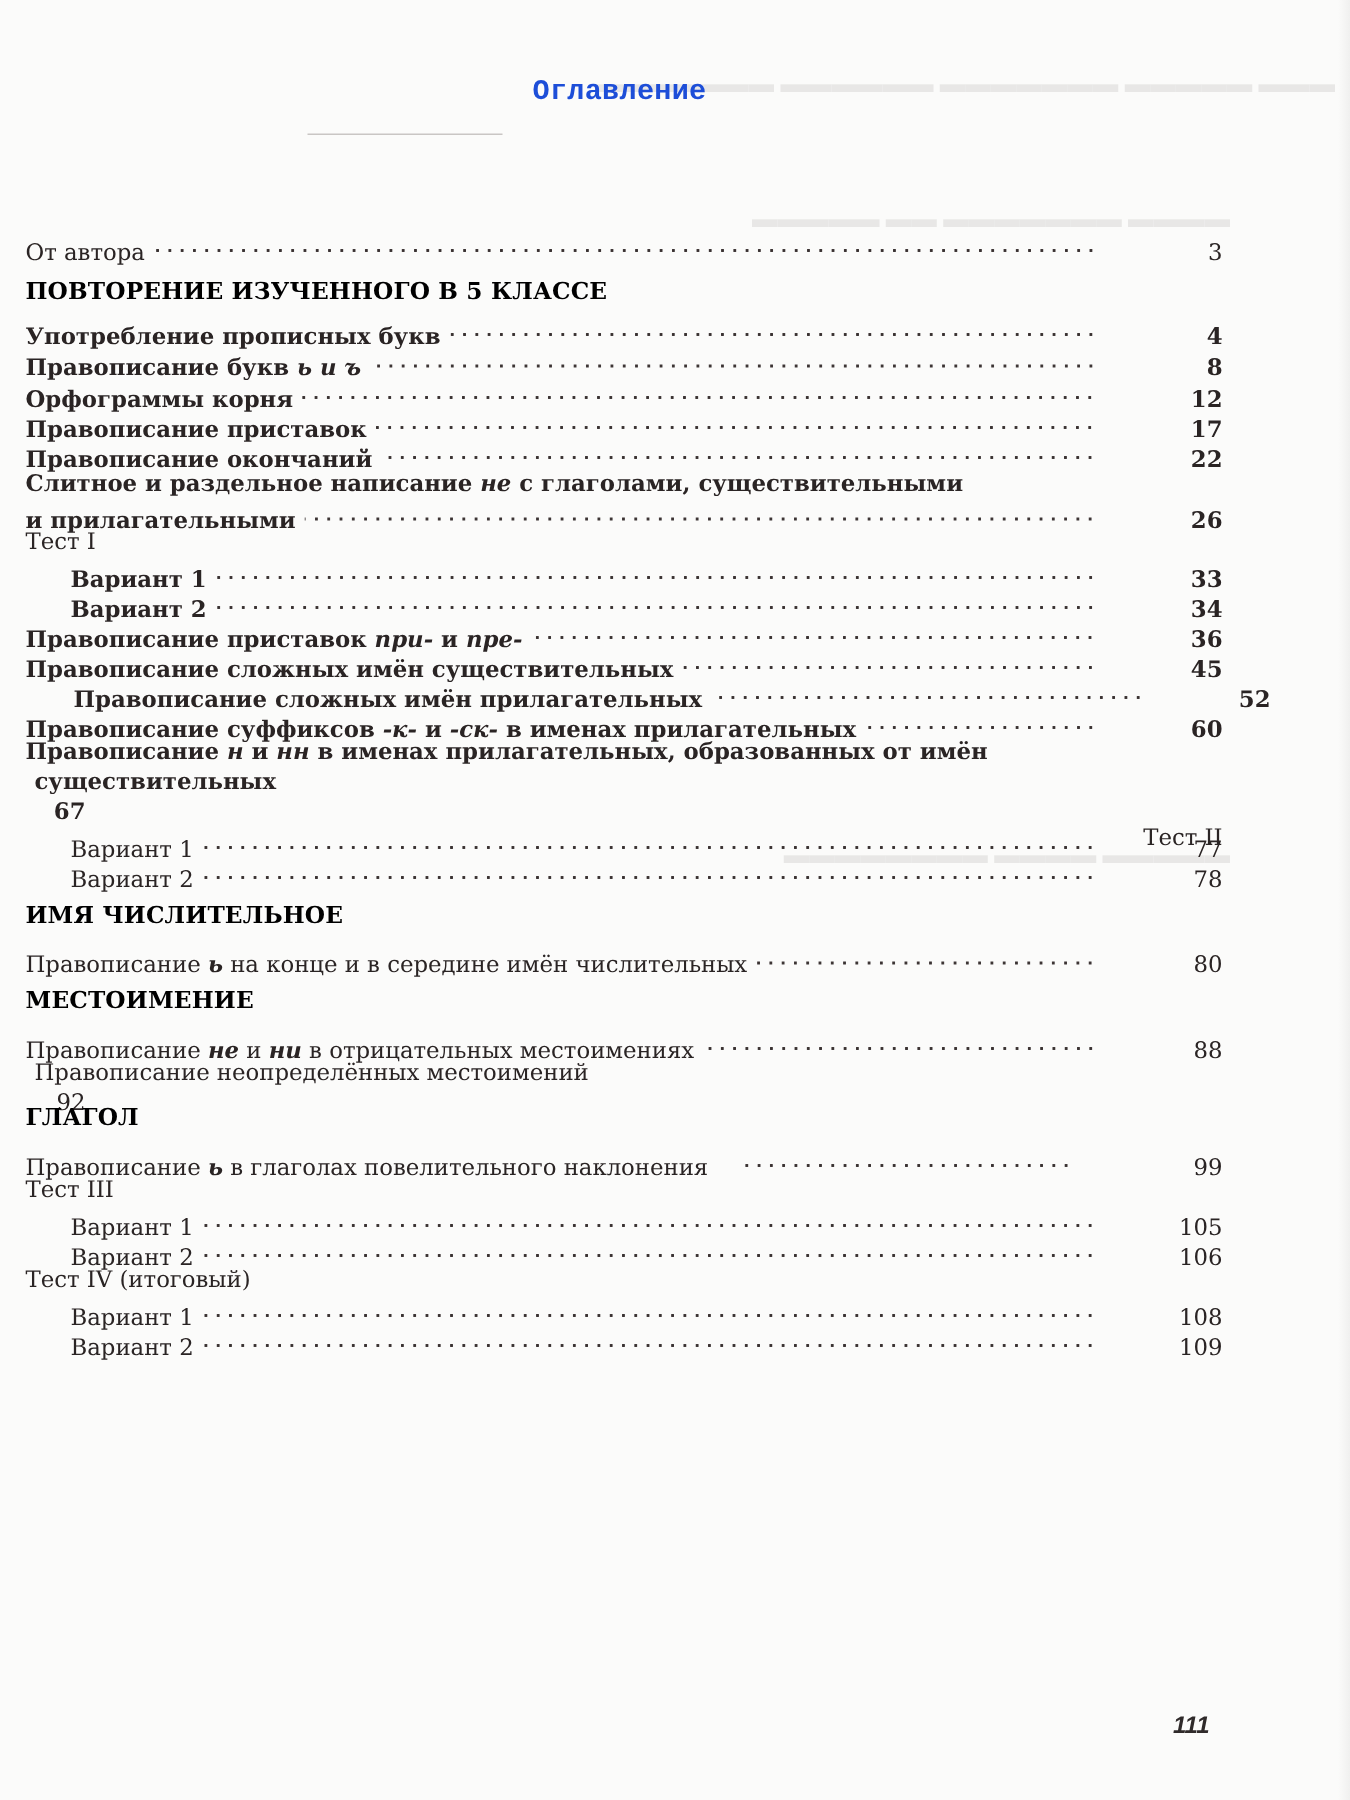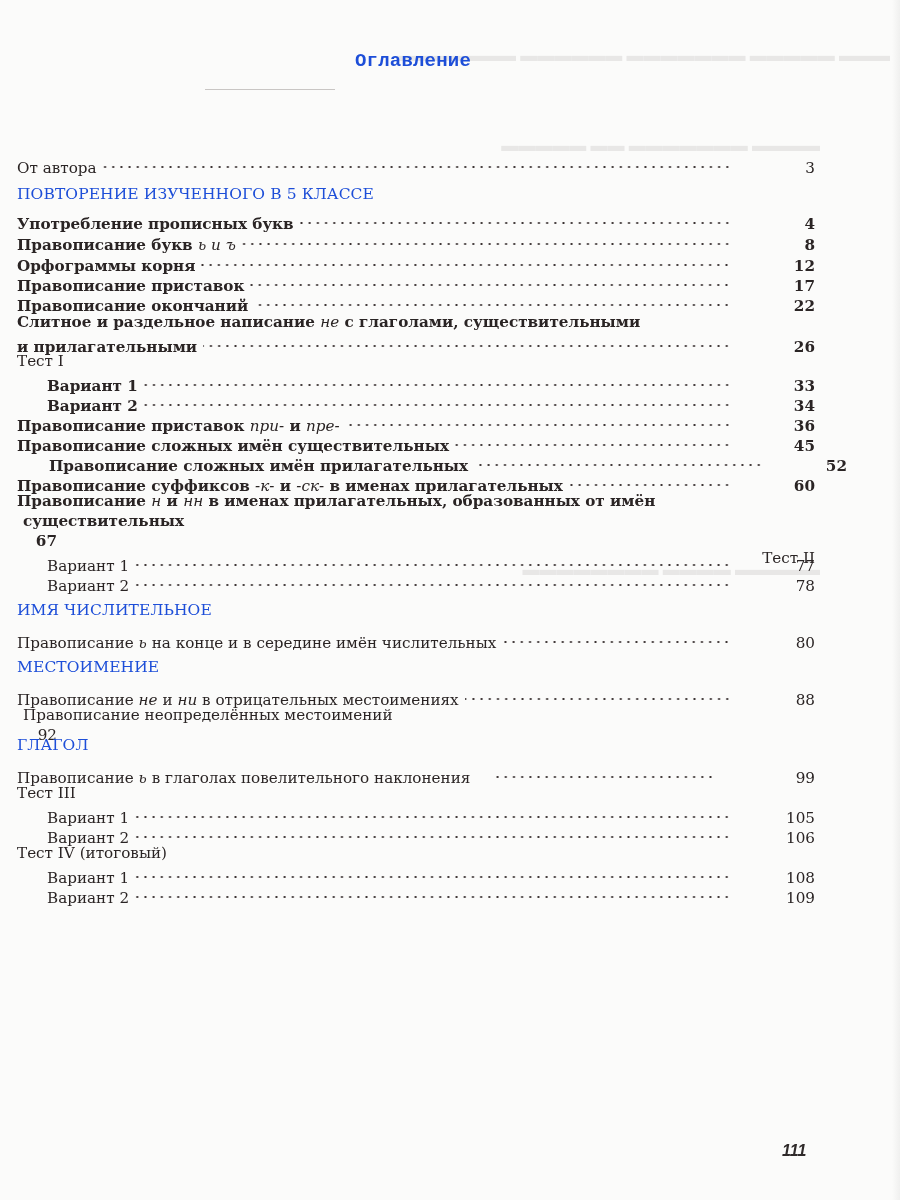--- a/index.html
+++ b/index.html
@@ -28,35 +28,35 @@
     background: #c9c6c4;
   }
   .toc { position: absolute; left: 0; top: 0; width: 784px; height: 1200px; }
   .row {
     position: absolute; left: 17px; width: 798px; height: 20px;
     display: flex; align-items: baseline; font-size: 15.2px; line-height: 20px;
     font-weight: bold; color: #2a2424;
   }
   .row.indent { left: 47px; width: 768px; }
   .row .label { white-space: nowrap; }
-  .row .label i { font-style: italic; font-weight: normal; }
+  .row .label i { font-style: italic; font-weight: bold; }
   .row .leader {
     flex: 1; margin: 0 8px 0 6px; height: 20px; position: relative; top: 0;
     overflow: hidden;
   }
   .row .leader::after {
     content: ""; position: absolute; left: 0; right: 42px; bottom: 5px; height: 2px;
     background-image: radial-gradient(circle, #3a3232 0.9px, transparent 1.2px);
     background-size: 8.2px 2px; background-repeat: repeat-x; background-position: right center;
   }
   .row .page { width: 34px; text-align: right; white-space: nowrap; }
   .row.light { font-weight: normal; }
   .section {
-    position: absolute; left: 17px; font-size: 15.5px; font-weight: normal;
-    line-height: 20px; white-space: nowrap; color: #1d4ed8; letter-spacing: 0.1px;
+    position: absolute; left: 17px; font-size: 15.5px; font-weight: bold;
+    line-height: 20px; white-space: nowrap; color: #000000; letter-spacing: 0.1px;
   }
   .pagenum {
     position: absolute; left: 782px; top: 1142px; font-family: "Liberation Sans", sans-serif;
     font-weight: bold; font-style: italic; font-size: 16px; color: #2f2a2a;
   }
 </style>
 </head>
 <body>
 
 <div class="ghost" style="left:470px;top:46px;width:420px;">▬▬▬ ▬▬▬▬▬ ▬▬▬▬▬▬▬ ▬▬▬▬▬▬ ▬▬▬▬▬▬▬</div>

